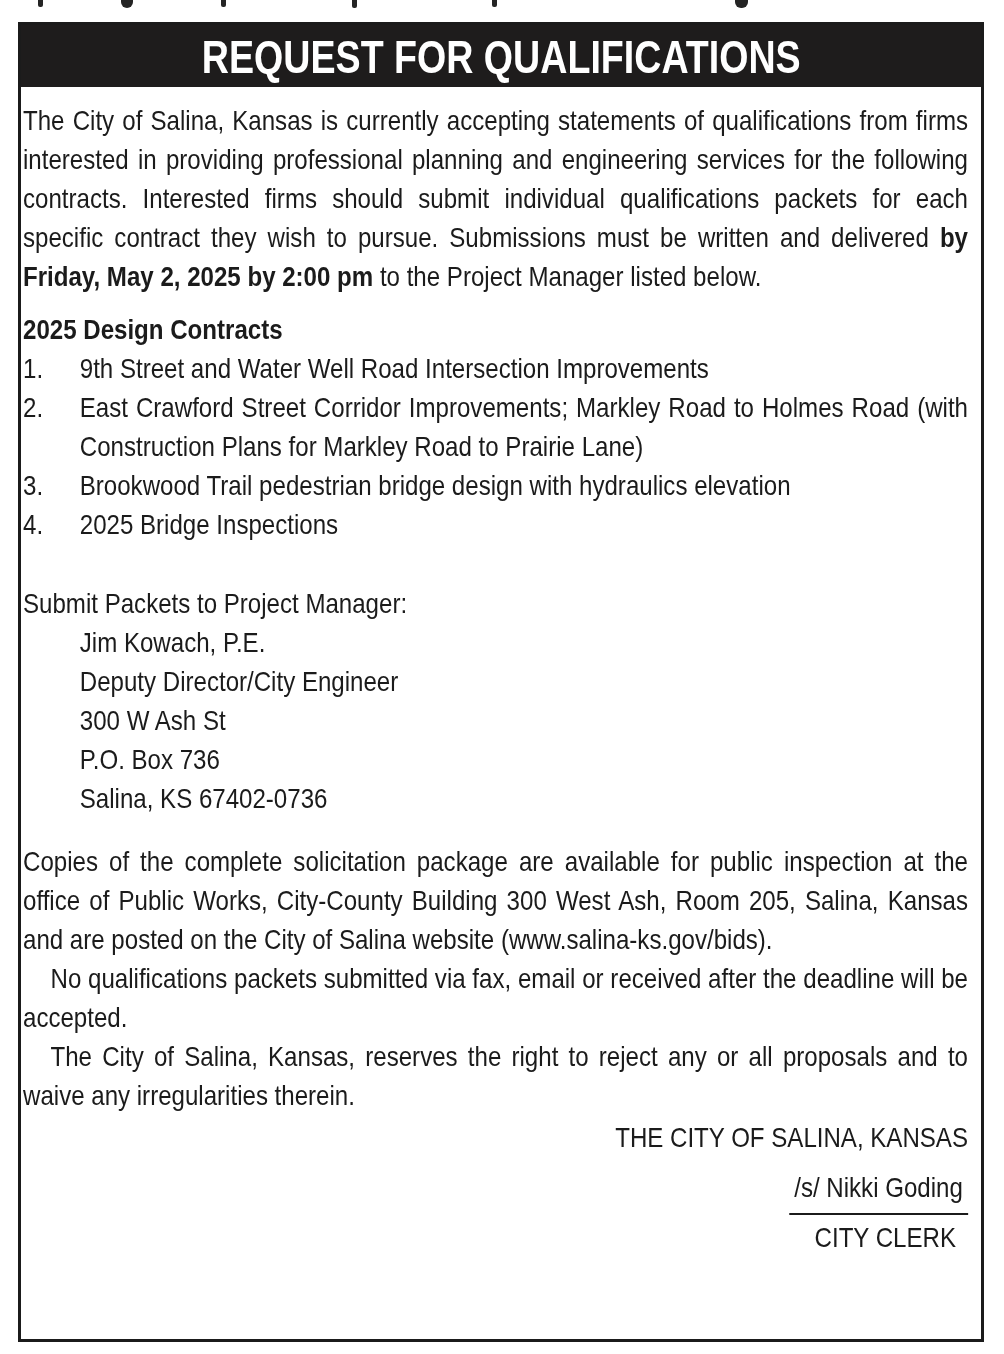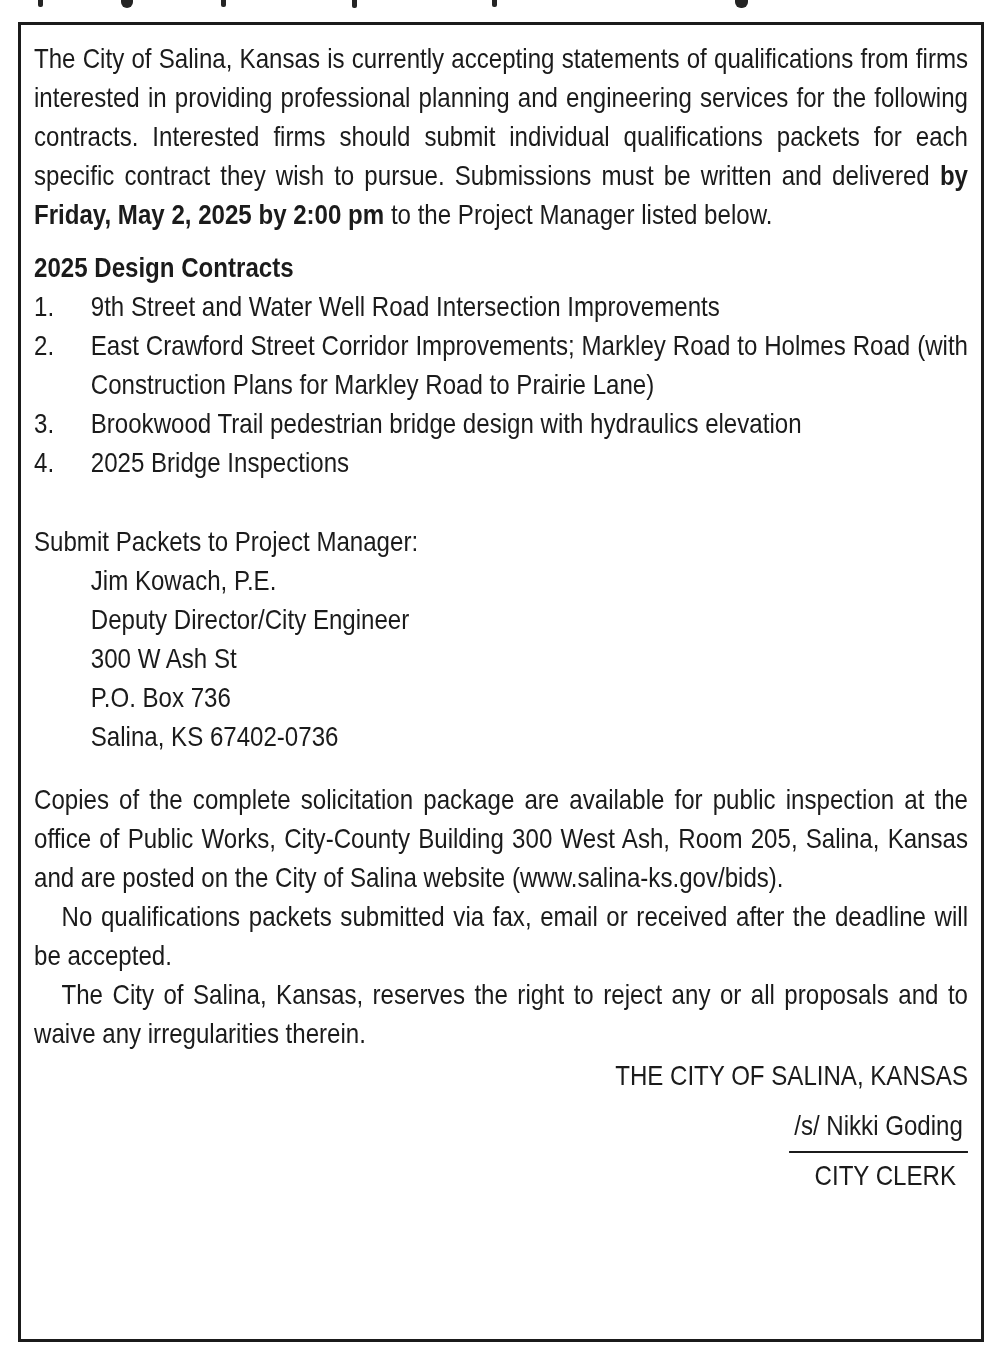--- a/index.html
+++ b/index.html
@@ -38,21 +38,21 @@
   .notice-title {
     color: #ffffff;
     font-size: 47px;
     font-weight: 700;
     letter-spacing: 0px;
     white-space: nowrap;
     transform: scaleX(0.80);
     transform-origin: 50% 50%;
   }
 
-  .notice-body { padding: 14px 13px 0 13px; }
+  .notice-body { padding: 14px 13px 0 2px; }
 
   
   .condense {
     width: 116.28%;
     transform: scaleX(0.86);
     transform-origin: top left;
     font-size: 28px;
     line-height: 39px;
   }
 
@@ -93,20 +93,23 @@
   <span class="frag f1"></span>
   <span class="frag f2"></span>
   <span class="frag f3"></span>
   <span class="frag f4"></span>
   <span class="frag f5"></span>
   <span class="frag f6"></span>
 </div>
 
 <div class="notice-box">
 
+  <div class="notice-header">
+    <span class="notice-title">REQUEST FOR QUALIFICATIONS</span>
+  </div>
 
   <div class="notice-body">
     <div class="condense">
 
       <p class="para-justify"><span>The City of Salina, Kansas is currently accepting statements of qualifications from firms interested in providing professional planning and engineering services for the following contracts. Interested firms should submit individual qualifications packets for each specific contract they wish to pursue. Submissions must be written and delivered </span><b>by Friday, May 2, 2025 by 2:00 pm</b><span> to the Project Manager listed below.</span></p>
 
       <div class="contracts-heading">2025 Design Contracts</div>
 
       <div>
         <div class="contract-row">

